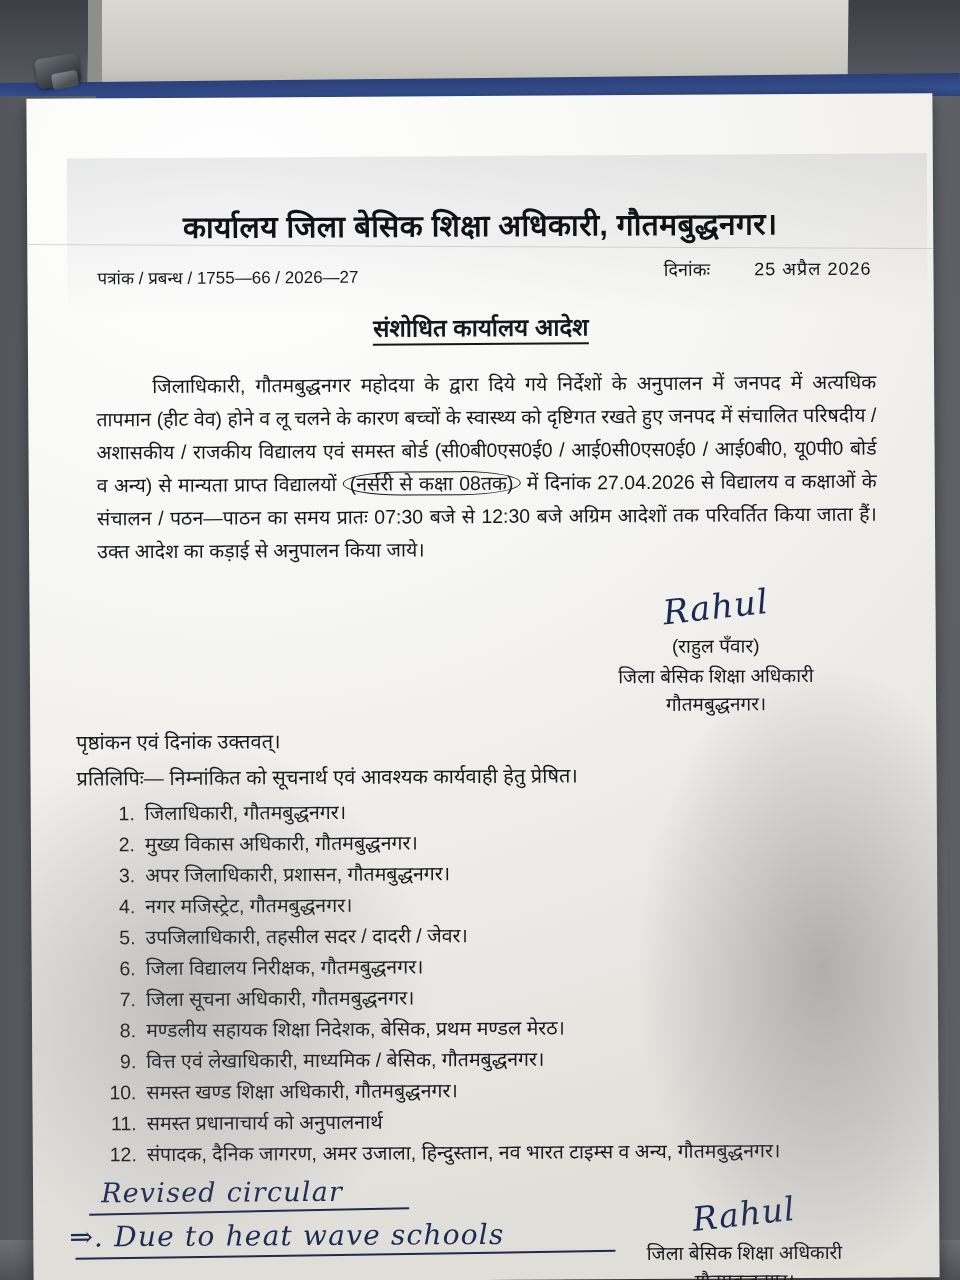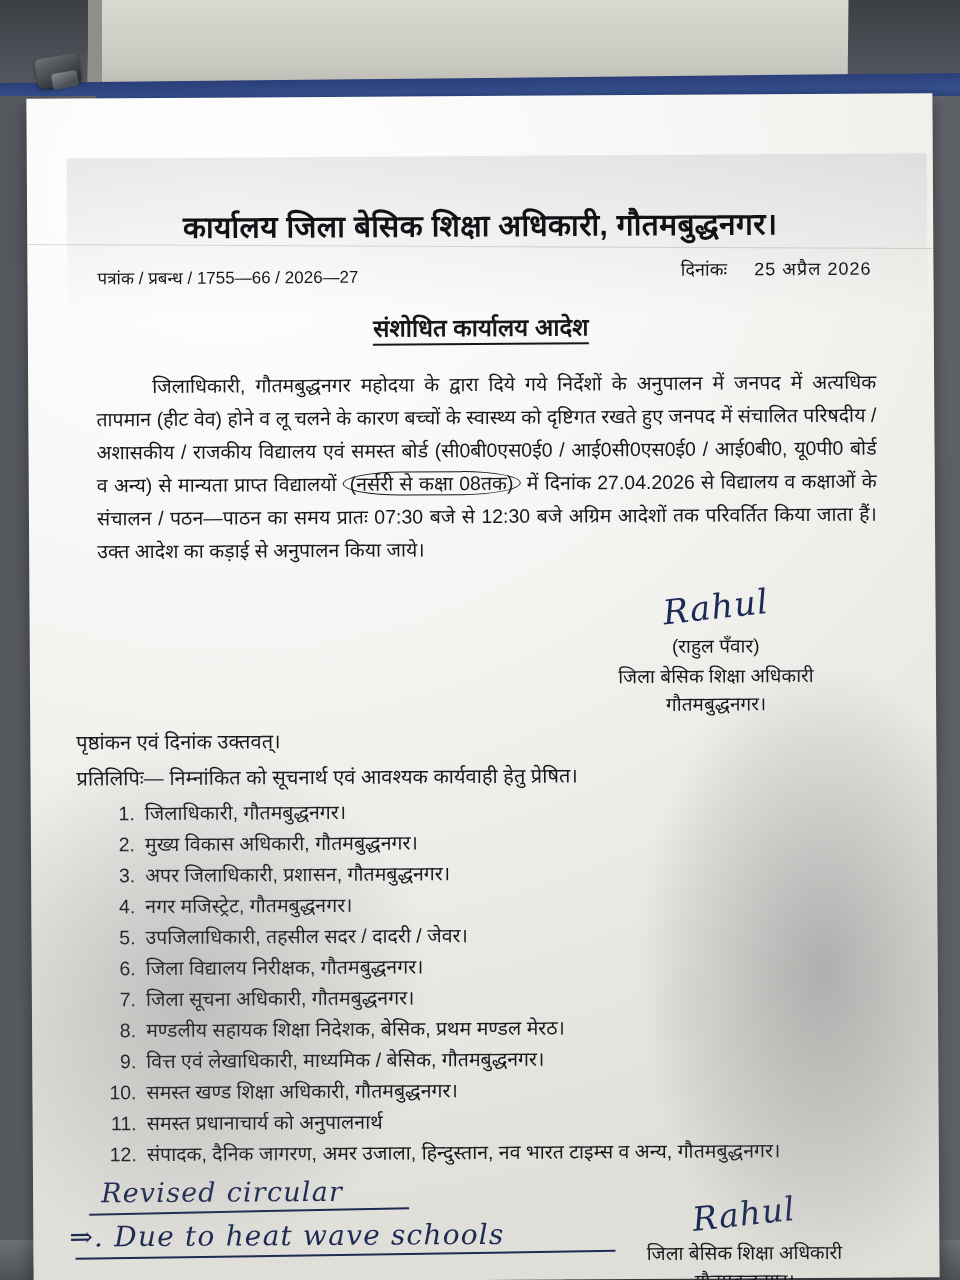--- a/index.html
+++ b/index.html
@@ -150,21 +150,21 @@
     position: absolute;
     left: 70px; top: 168px;
     font-size: 17px;
   }
   .date-row {
     position: absolute;
     right: 62px; top: 162px;
     font-size: 18px;
     white-space: nowrap;
   }
-  .date-row .lbl { margin-right: 22px; }
+  .date-row .lbl { margin-right: 39px; }
   .date-row .val { letter-spacing: 1px; text-align: right; }
 
   .subject {
     position: absolute;
     left: 0; top: 214px;
     width: 906px;
     text-align: center;
     font-size: 24px;
     font-weight: 600;
   }

